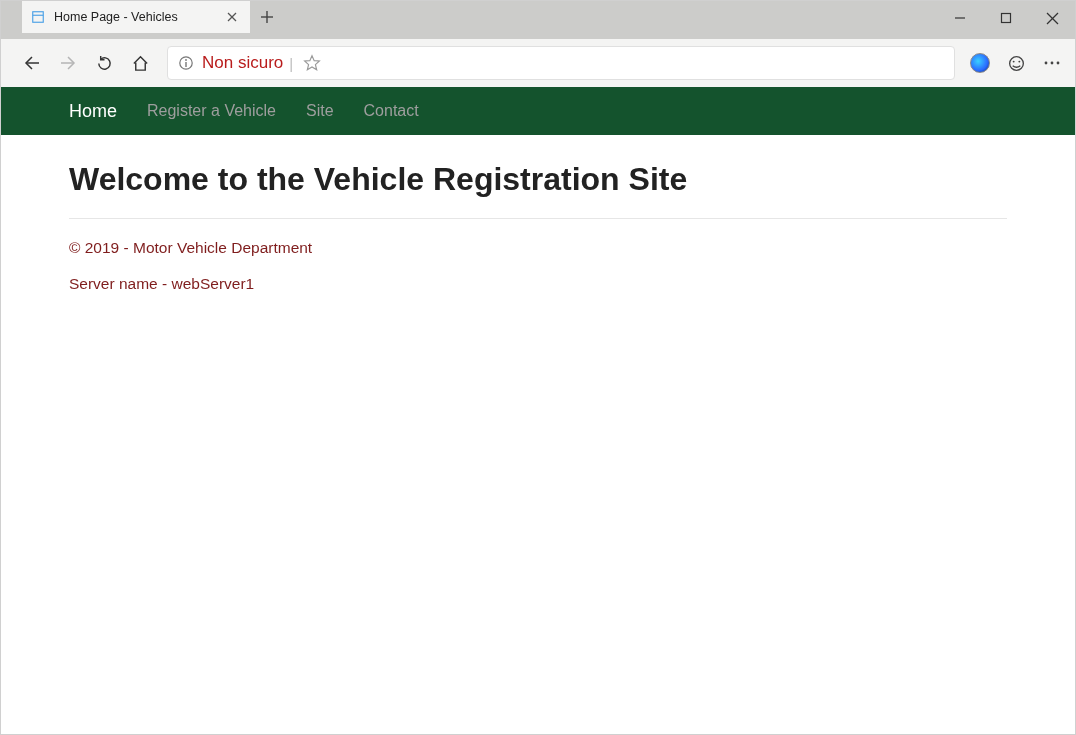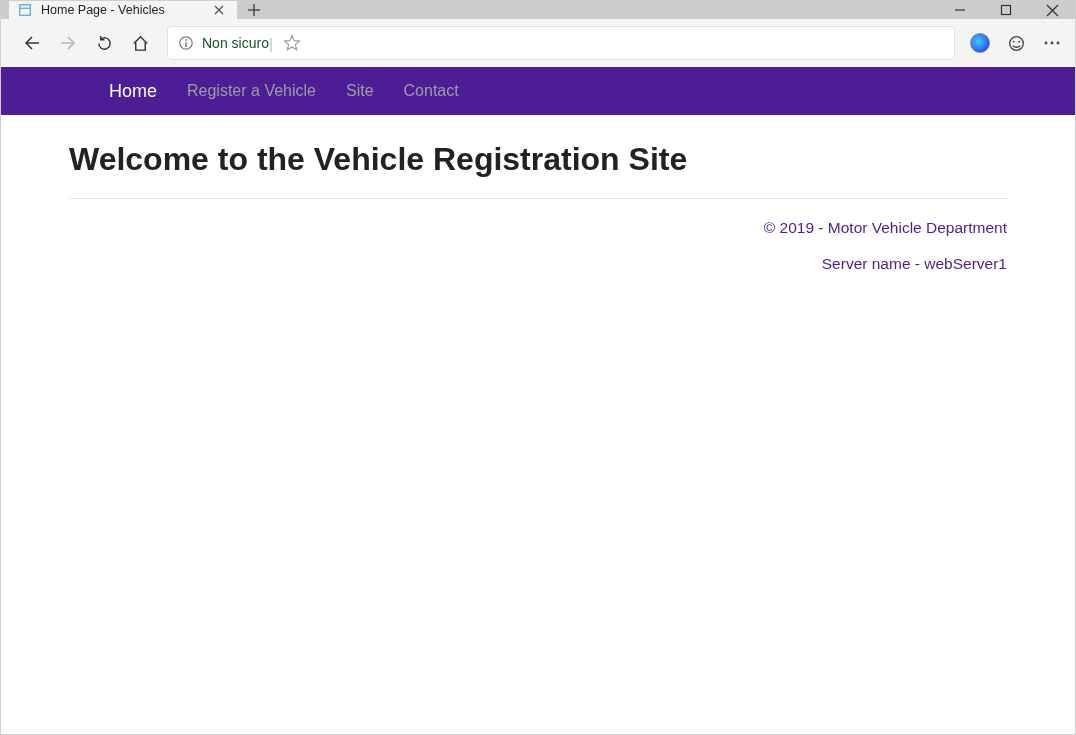--- a/index.html
+++ b/index.html
@@ -1,46 +1,46 @@
 <!DOCTYPE html>
 <html><head>
   <meta charset="utf-8">
   <style>
     * { margin:0; padding:0; box-sizing:border-box; font-family:"Segoe UI",Arial,sans-serif; }
     body { width:1076px; height:735px; background:#fff; overflow:hidden; border:1px solid #d0d0d0;}
     
-    .titlebar { height:18px; background:#ccccca; display:flex; align-items:center; }
+    .titlebar { height:38px; background:#ccccca; display:flex; align-items:flex-start;padding-left:13px; }
     .tab { height:32px; margin-left:8px; background:#f4f4f3; display:flex; align-items:center; padding:0 10px 0 8px; min-width:228px; position:relative;}
     .tab .favicon { width:16px; height:16px; margin-right:8px; display:flex; align-items:center; justify-content:center;}
     .tab .favicon svg{width:14px;height:14px;}
     .tab .title { font-size:12.5px; color:#222; flex:1; white-space:nowrap; overflow:hidden;}
     .tab .close { width:16px; height:16px; display:flex; align-items:center; justify-content:center; color:#555;}
     .newtab { width:34px; height:32px; display:flex; align-items:center; justify-content:center; color:#444;}
     .win-controls { margin-left:auto; display:flex; height:34px;}
     .wc { width:46px; display:flex; align-items:center; justify-content:center; color:#333;}
     
     .toolbar { height:48px; background:#f4f4f3; display:flex; align-items:center; padding:0 6px 0 14px; gap:2px;}
     .tbtn { width:34px; height:34px; display:flex; align-items:center; justify-content:center; color:#333; border-radius:2px;}
     .tbtn.disabled { color:#b5b5b5; }
     .addr { flex:1; height:34px; background:#fff; border-radius:4px; margin:0 6px 0 8px; display:flex; align-items:center; padding:0 8px 0 10px; border:1px solid #e0e0e0;}
     .addr .info-ic { color:#666; display:flex; align-items:center; margin-right:8px;}
-    .addr .sec { color:#14532d; font-size:14px; }
+    .addr .sec { color:#b91c1c; font-size:17px; margin-right:6px;}
     .addr .bar {color:#bdbdbd; margin-right:10px; font-size:15px;}
     .addr .url { color:#111; font-size:15px; flex:1; white-space:nowrap; overflow:hidden;}
     .addr .star { color:#9a9a9a; display:flex; align-items:center;}
     .ext { width:20px; height:20px; border-radius:50%; background:radial-gradient(circle at 40% 40%,#3ad0ff,#2a6bff 60%,#072b7a); border:1px solid #888; margin:0 6px;}
     
     .page { height:calc(735px - 34px - 48px); background:#fff; }
-    .navbar { background:#4c1d95; height:48px; display:flex; align-items:center; padding:0 0 0 108px;}
+    .navbar { background:#14532d; height:48px; display:flex; align-items:center; padding:0 0 0 68px;}
     .navbar a { color:#9e9e9e; text-decoration:none; font-size:16px; margin-right:30px;}
     .navbar a.active { color:#fff; font-size:18px;}
     .container { padding: 26px 68px 0 68px;}
     .h1 { font-size:32px; font-weight:700; color:#222; margin-bottom:20px;}
     .hr { border:none; border-top:1px solid #e6e6e6; margin-bottom:20px;}
-    .p  { font-size:15.5px; color:#4c1d95; margin-bottom:18px;text-align:right;}
+    .p  { font-size:15.5px; color:#7f1d1d; margin-bottom:18px;}
     svg { display:block; }
   </style>
 </head>
 <body>
 
 <div class="titlebar">
   <div class="tab">
     <span class="favicon">
       <svg viewBox="0 0 16 16">
           <rect x="2" y="2" width="12" height="12" fill="none" stroke="#4aa0e6" stroke-width="1.3"></rect>

